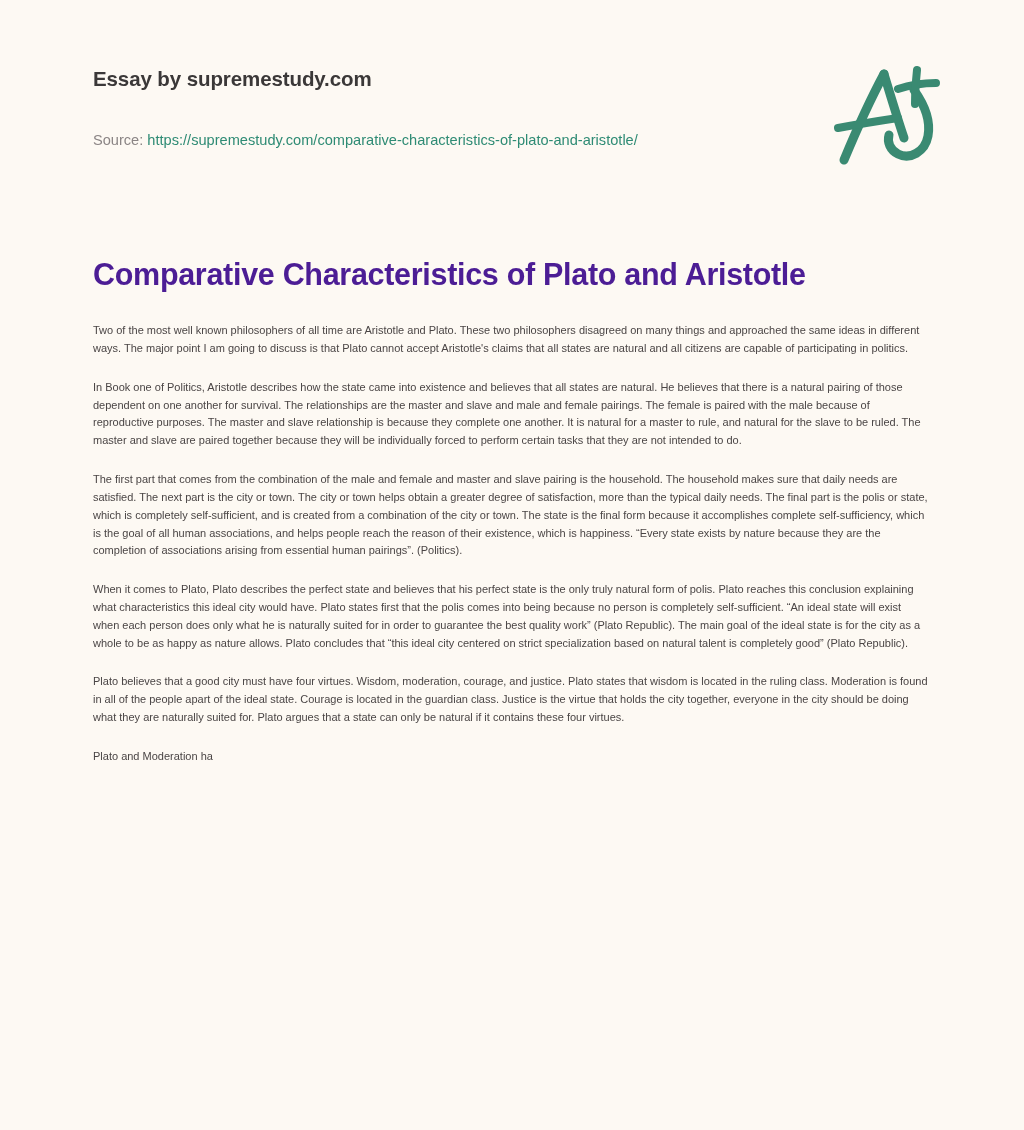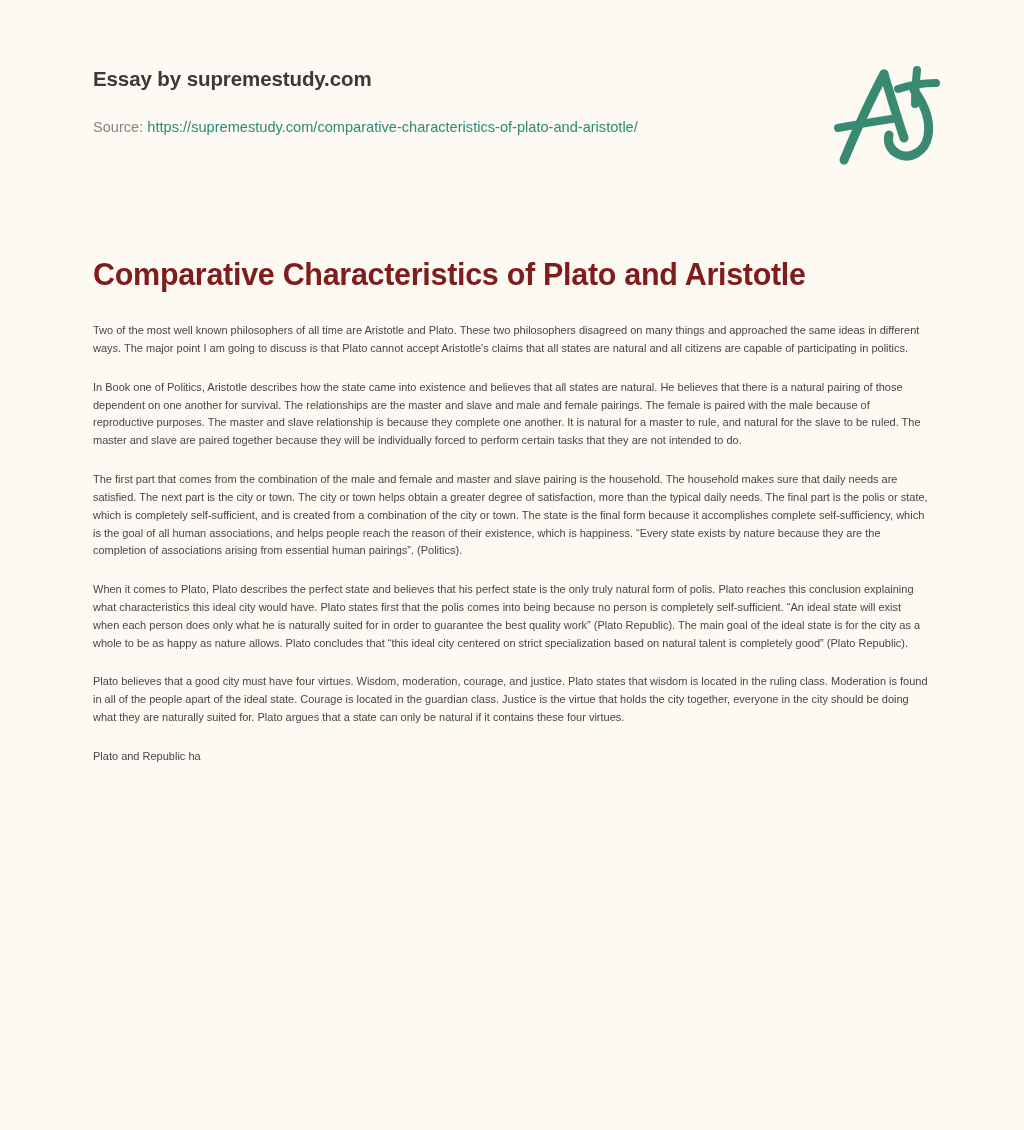--- a/index.html
+++ b/index.html
@@ -34,21 +34,21 @@
 
   .byline {
     font-size: 20.5px;
     font-weight: bold;
     color: #3b3838;
     letter-spacing: -0.1px;
     line-height: 1.25;
   }
 
   .source-row {
-    margin-top: 26px;
+    margin-top: 39px;
     font-size: 14.6px;
     line-height: 1.35;
     white-space: nowrap;
   }
 
   .source-label {
     color: #8b8585;
   }
 
   .source-url {
@@ -68,21 +68,21 @@
 
   
   .article {
     padding: 0 94px 0 93px;
     margin-top: 76px;
   }
 
   .article-title {
     font-size: 30.5px;
     font-weight: bold;
-    color: #7f1d1d;
+    color: #4c1d95;
     letter-spacing: -0.3px;
     line-height: 1.22;
     margin-bottom: 29px;
   }
 
   .para {
     font-size: 11px;
     line-height: 1.62;
     color: #4a4545;
     margin-bottom: 21px;
@@ -127,17 +127,17 @@
 
   <div class="article">
 
     <h1 class="article-title">Comparative Characteristics of Plato and Aristotle</h1>
 
     <p class="para">Two of the most well known philosophers of all time are Aristotle and Plato. These two philosophers disagreed on many things and approached the same ideas in different ways. The major point I am going to discuss is that Plato cannot accept Aristotle's claims that all states are natural and all citizens are capable of participating in politics.</p>
     <p class="para">In Book one of Politics, Aristotle describes how the state came into existence and believes that all states are natural. He believes that there is a natural pairing of those dependent on one another for survival. The relationships are the master and slave and male and female pairings. The female is paired with the male because of reproductive purposes. The master and slave relationship is because they complete one another. It is natural for a master to rule, and natural for the slave to be ruled. The master and slave are paired together because they will be individually forced to perform certain tasks that they are not intended to do.</p>
     <p class="para">The first part that comes from the combination of the male and female and master and slave pairing is the household. The household makes sure that daily needs are satisfied. The next part is the city or town. The city or town helps obtain a greater degree of satisfaction, more than the typical daily needs. The final part is the polis or state, which is completely self-sufficient, and is created from a combination of the city or town. The state is the final form because it accomplishes complete self-sufficiency, which is the goal of all human associations, and helps people reach the reason of their existence, which is happiness. “Every state exists by nature because they are the completion of associations arising from essential human pairings”. (Politics).</p>
     <p class="para">When it comes to Plato, Plato describes the perfect state and believes that his perfect state is the only truly natural form of polis. Plato reaches this conclusion explaining what characteristics this ideal city would have. Plato states first that the polis comes into being because no person is completely self-sufficient. “An ideal state will exist when each person does only what he is naturally suited for in order to guarantee the best quality work” (Plato Republic). The main goal of the ideal state is for the city as a whole to be as happy as nature allows. Plato concludes that “this ideal city centered on strict specialization based on natural talent is completely good” (Plato Republic).</p>
     <p class="para">Plato believes that a good city must have four virtues. Wisdom, moderation, courage, and justice. Plato states that wisdom is located in the ruling class. Moderation is found in all of the people apart of the ideal state. Courage is located in the guardian class. Justice is the virtue that holds the city together, everyone in the city should be doing what they are naturally suited for. Plato argues that a state can only be natural if it contains these four virtues.</p>
-    <p class="para">Plato and Republic ha</p>
+    <p class="para">Plato and Moderation ha</p>
 
   </div>
 
 </div>
 
 </body></html>

